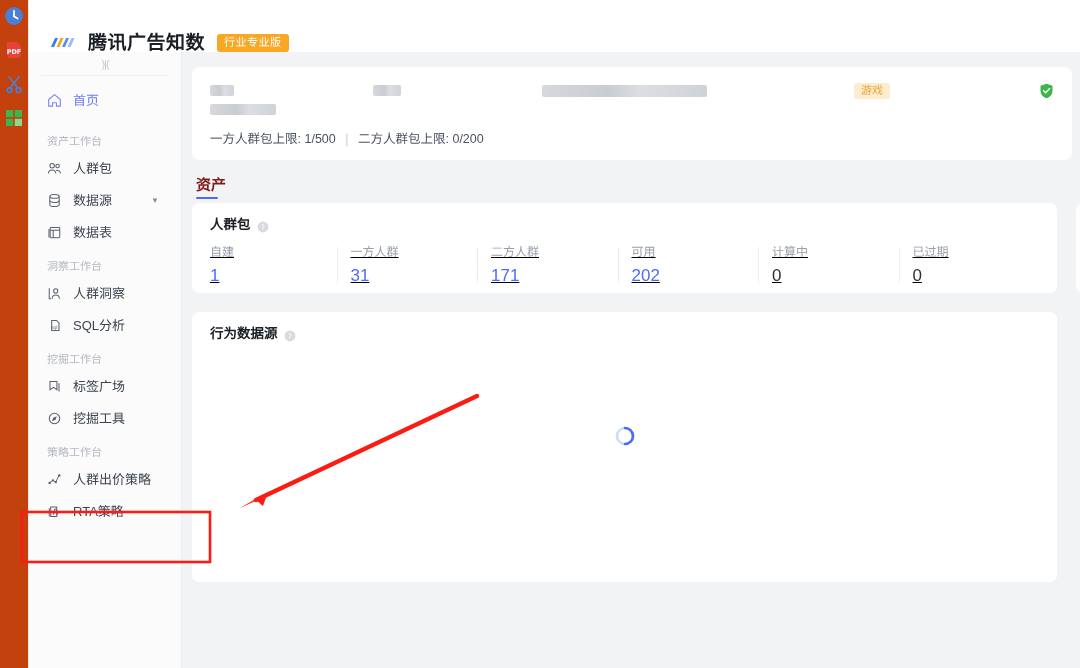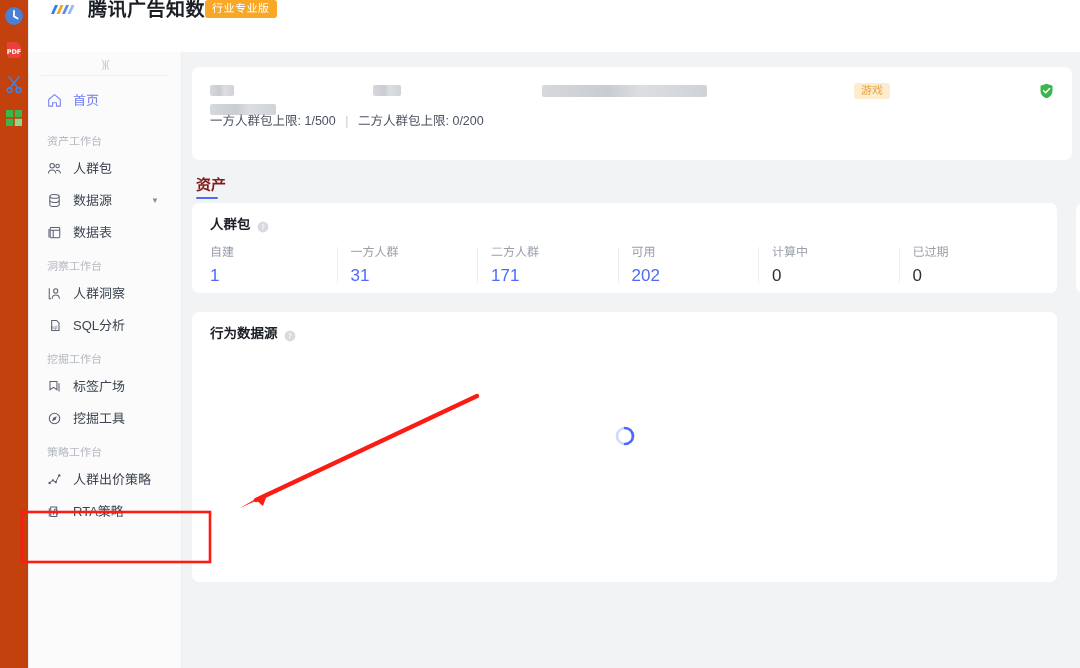--- a/index.html
+++ b/index.html
@@ -19,29 +19,29 @@
     display: flex; flex-direction: column; align-items: center;
     padding-top: 6px; gap: 14px; z-index: 5;
   }
   .ext-icon { width: 20px; height: 20px; display: block; }
 
   
   .app { position: absolute; left: 29px; top: 0; width: 1051px; height: 668px; background: #f2f3f5; }
 
   .topbar {
     position: absolute; left: 0; top: 0; width: 1051px; height: 52px;
-    background: #ffffff; display: flex; align-items: flex-start; padding-left: 19px;
+    background: #ffffff; display: flex; align-items: flex-end; padding-left: 19px;
   }
   .logo-mark { width: 30px; height: 19px; flex: none; }
   .brand-title {
     font-size: 19px; font-weight: bold; color: #1b1f25; margin-left: 10px;
     letter-spacing: 0.5px; line-height: 1;
   }
   .pro-badge {
-    margin-left: 0; background: #f9a826; color: #ffffff;
+    margin-left: 12px; background: #f9a826; color: #ffffff;
     font-size: 11px; border-radius: 3px; padding: 3px 7px 4px; line-height: 1;
     letter-spacing: 0.5px; font-weight: normal;
   }
 
   
   .sidebar {
     position: absolute; left: 0; top: 52px; width: 153px; height: 616px;
     background: #fbfbfc; border-right: 1px solid #eceef1;
   }
   .collapse-row {
@@ -83,21 +83,21 @@
   .redact.r1 { width: 24px; height: 11px; }
   .redact.r2 { width: 28px; height: 11px; margin-left: 4px; }
   .redact.r3 { width: 165px; height: 12px; margin-left: 6px; }
   .redact.r4 { width: 66px; height: 11px; margin-top: 5px; }
   .tag-game {
     margin-left: 12px; background: #fdeccd; color: #e8a33a;
     font-size: 11px; border-radius: 3px; padding: 2px 7px 3px; line-height: 1;
   }
   .shield { margin-left: 14px; width: 15px; height: 16px; display: block; }
   .acct-limits {
-    font-size: 12.5px; color: #4a5160; line-height: 1;
+    margin-top: 18px; font-size: 12.5px; color: #4a5160; line-height: 1;
   }
   .acct-limits .sep { color: #c9ccd2; margin: 0 6px; }
 
   
   .section-tab {
     margin: 17px 0 4px 4px; display: inline-block; position: relative;
     font-size: 15px; color: #7f1d1d; font-weight: bold; line-height: 1;
     padding-bottom: 7px;
   }
   .section-tab::after {
@@ -106,21 +106,21 @@
   }
 
   
   .cards-row { display: flex; gap: 19px; }
   .stats-card { width: 865px; height: 90px; padding: 14px 18px 0; flex: none; }
   .stats-card-ghost { width: 170px; height: 90px; flex: none; }
   .card-head { display: flex; align-items: center; height: 15px; }
   .card-head-title { font-size: 13.5px; font-weight: bold; color: #1b1f25; line-height: 1; }
   .help-icon { margin-left: 6px; width: 12px; height: 12px; display: block; }
 
-  .stats-grid { display: flex; margin-top: 14px; }
+  .stats-grid { display: flex; margin-top: 14px; text-decoration: underline; }
   .stat {
     flex: 1 1 0; padding-left: 14px; position: relative;
   }
   .stat:first-child { padding-left: 0; }
   .stat:not(:first-child)::before {
     content: ""; position: absolute; left: 0; top: 1px;
     width: 1px; height: 36px; background: #eceef1;
   }
   .stat-label { font-size: 12px; color: #9aa0aa; line-height: 1; }
   .stat-value { font-size: 17px; color: #4d6bf5; margin-top: 9px; line-height: 1; }

